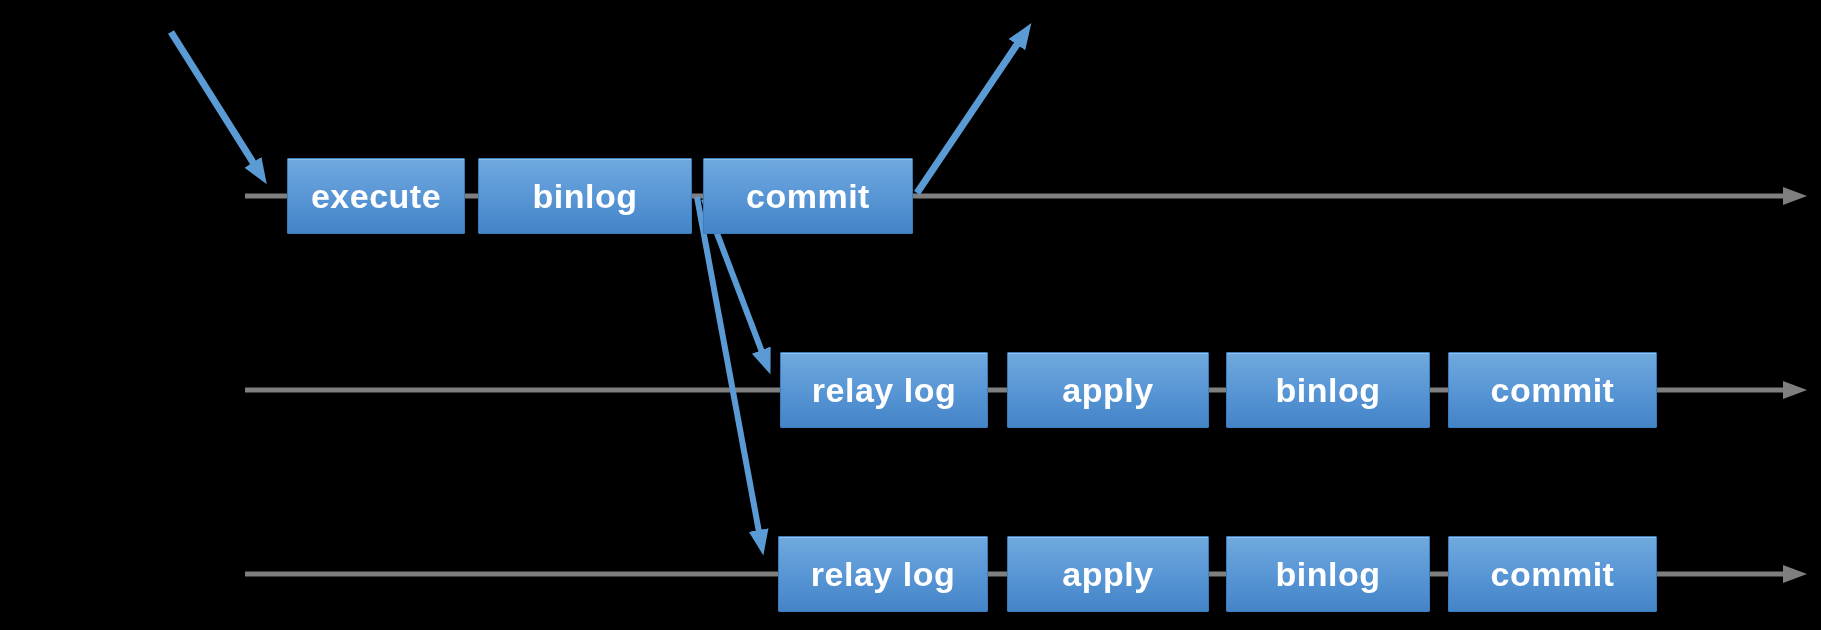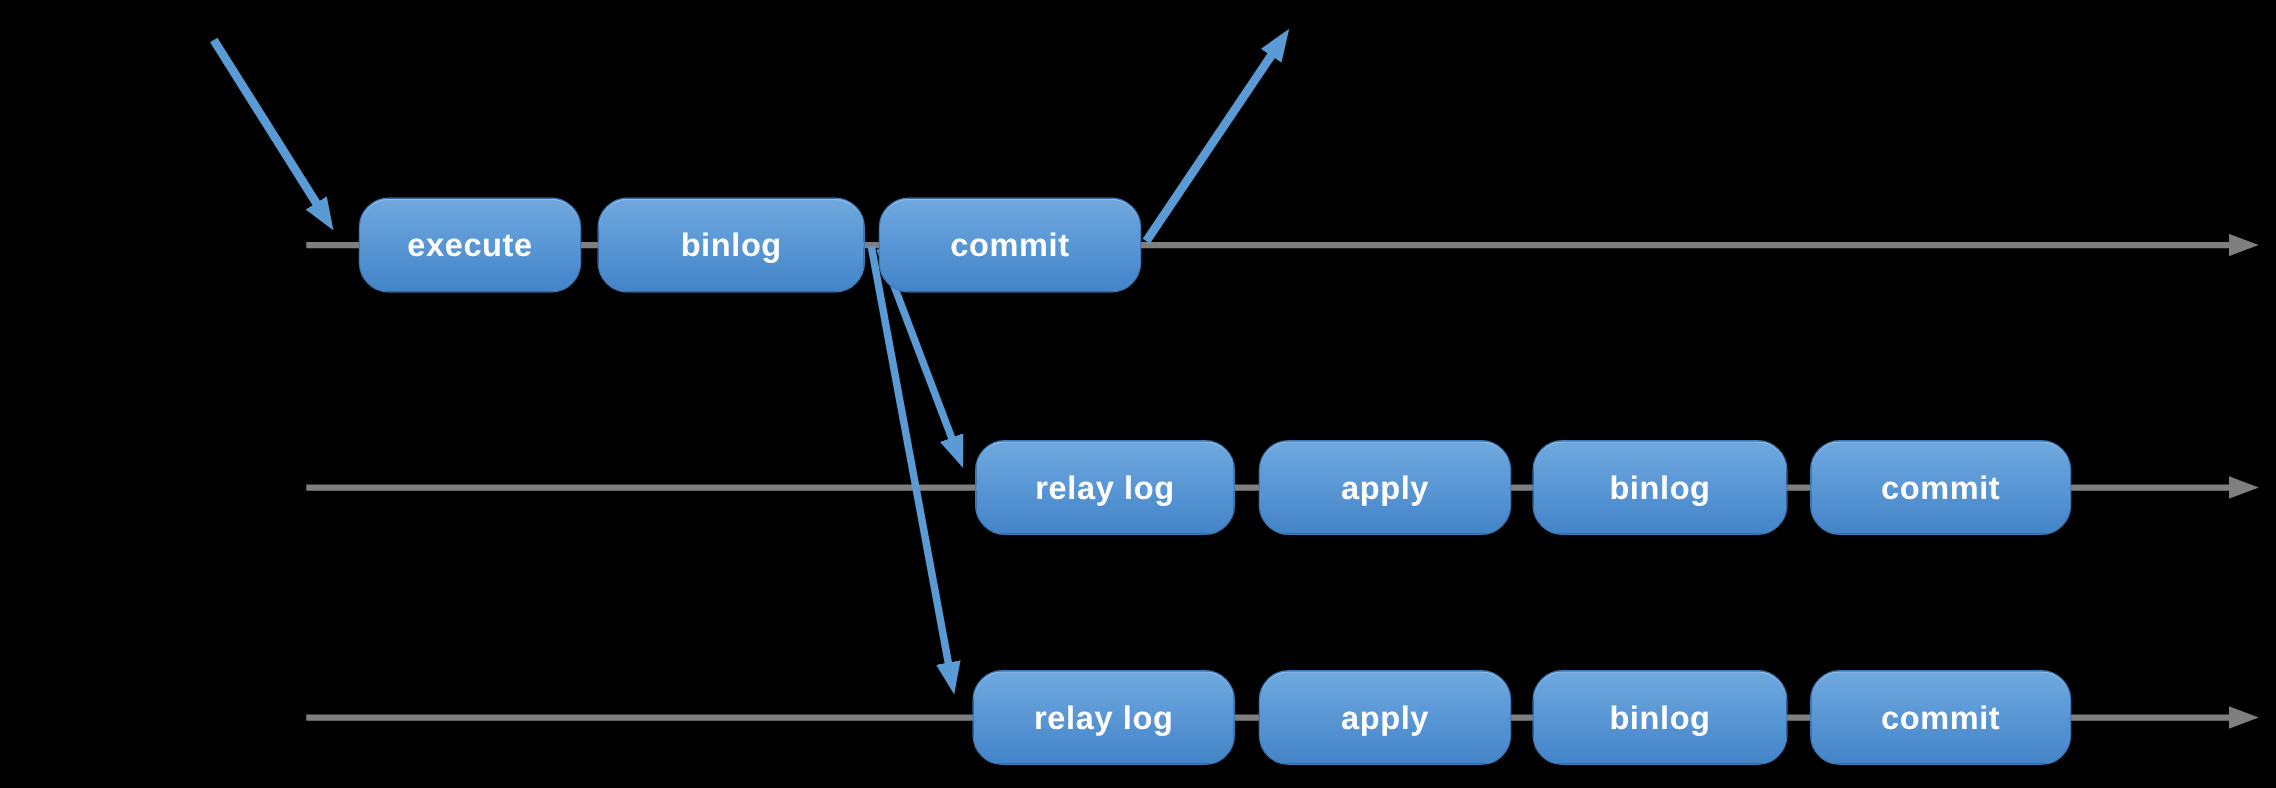--- a/index.html
+++ b/index.html
@@ -23,23 +23,23 @@
     height: 630px;
   }
   .step-box {
     position: absolute;
     height: 76px;
     display: flex;
     align-items: center;
     justify-content: center;
     color: #ffffff;
     font-weight: bold;
-    font-size: 26px;
+    font-size: 34px;
     letter-spacing: 0.5px;
-    border-radius: 24px;
+    border-radius: 1px;
     background: linear-gradient(180deg, #6fa9de 0%, #5b98d6 45%, #4384c8 100%);
     border: 1px solid #3d7cba;
     box-sizing: border-box;
     box-shadow: inset 0 1px 0 rgba(255,255,255,0.25);
   }
 </style>
 </head>
 <body>
 
 <div class="canvas">

